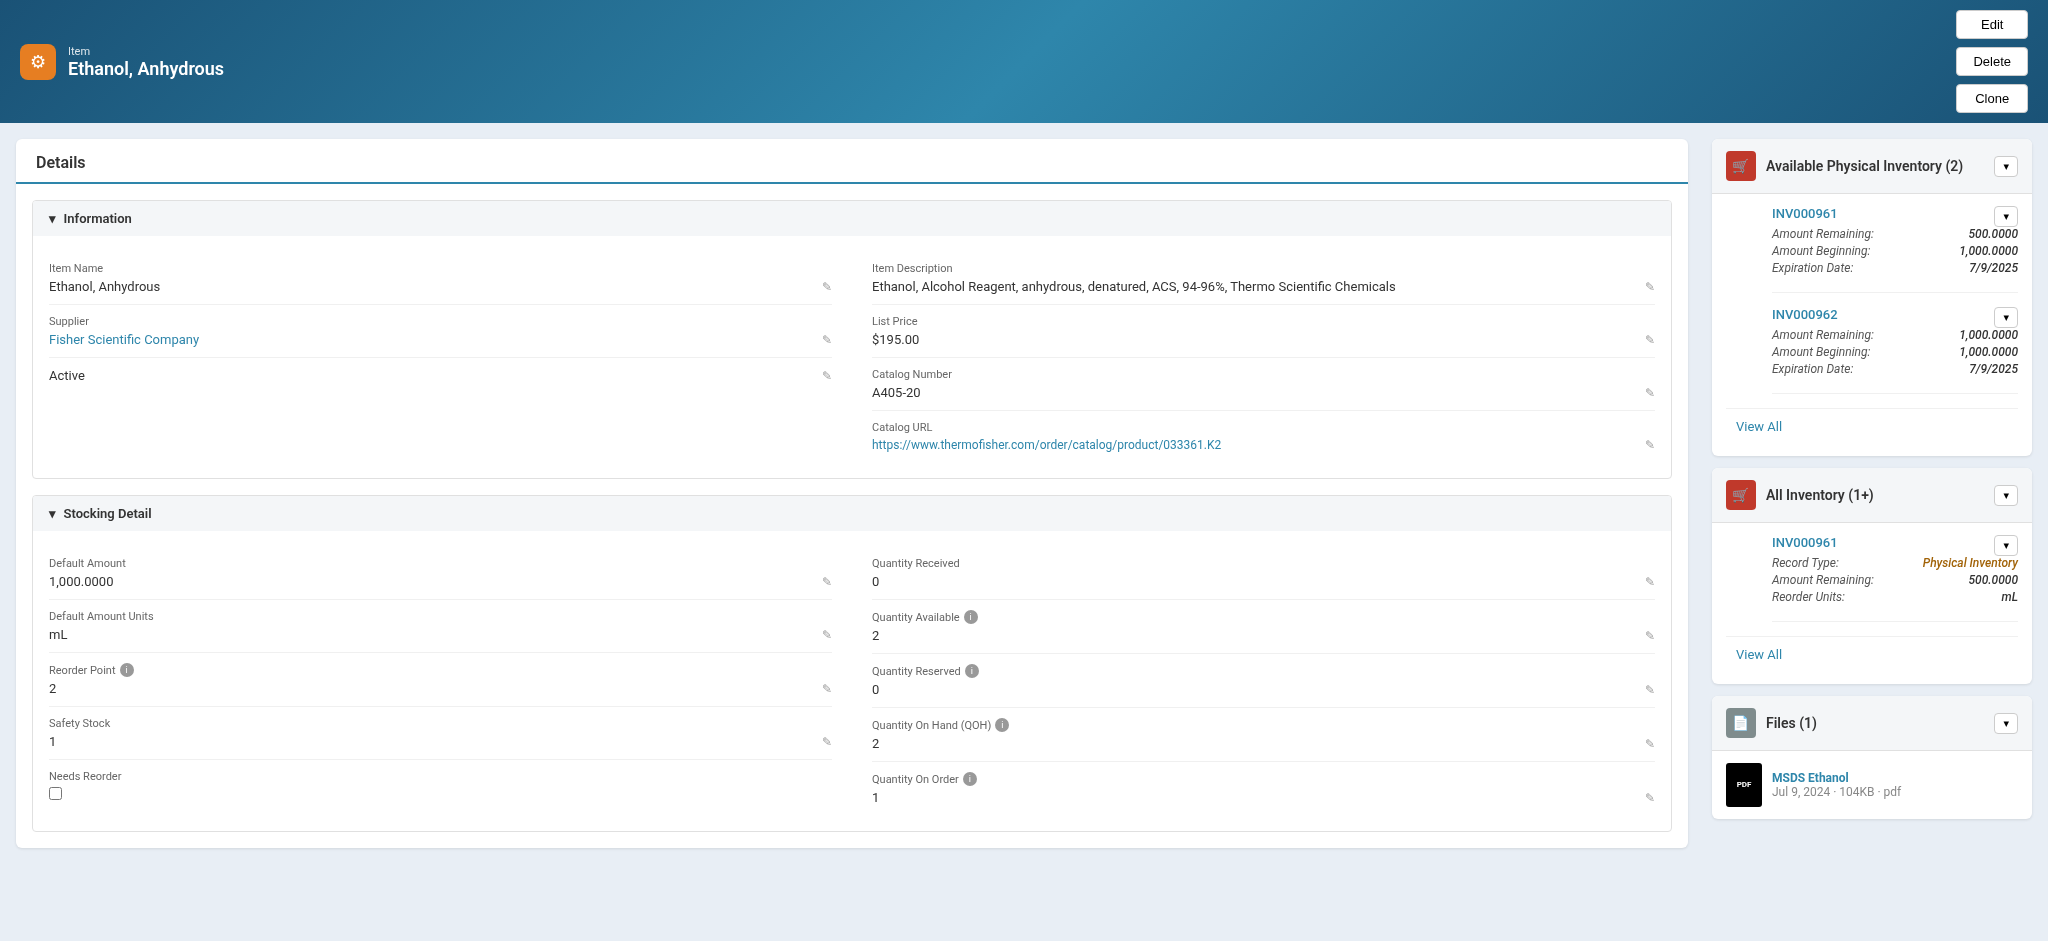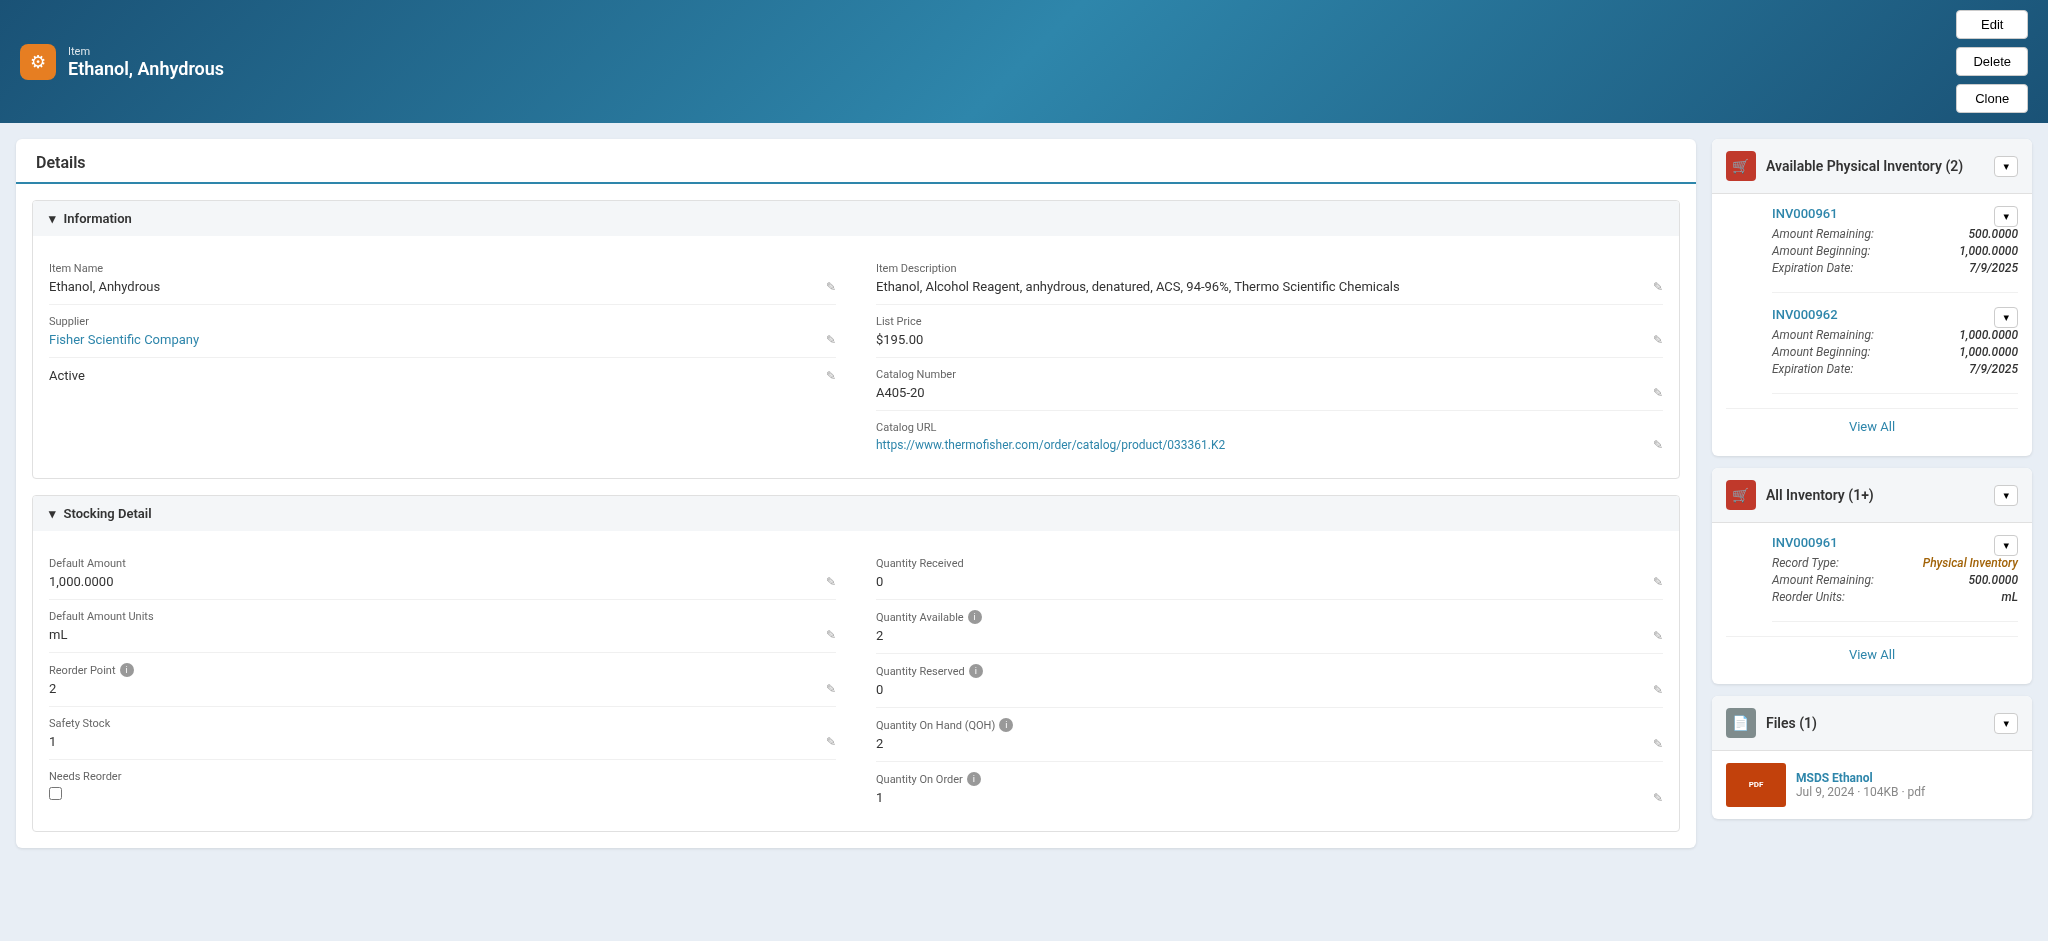--- a/index.html
+++ b/index.html
@@ -28,21 +28,21 @@
       background: white; cursor: pointer; font-size: 13px; font-weight: 500;
     }
 
     
     .main-layout {
       display: flex;
       gap: 0;
       padding: 16px;
       align-items: flex-start;
     }
-    .left-panel { flex: 1; margin-right: 16px; border-radius: 17px; }
+    .left-panel { flex: 1; margin-right: 24px; border-radius: 17px; }
     .right-panel { width: 320px; min-width: 300px; display: flex; flex-direction: column; gap: 12px; }
 
     
     .card {
       background: white;
       border-radius: 6px;
       box-shadow: 0 1px 3px rgba(0,0,0,0.1);
       overflow: hidden;
     }
     .card-header {
@@ -106,26 +106,26 @@
     .dropdown-btn { background: white; border: 1px solid #ccc; padding: 3px 8px; border-radius: 4px; cursor: pointer; font-size: 11px; }
     .rcard-body { padding: 12px 14px; }
     .inv-link { color: #2e86ab; text-decoration: none; font-weight: 500; font-size: 13px; display: block; margin-bottom: 6px; }
     .inv-detail { display: flex; justify-content: space-between; font-size: 12px; margin-bottom: 3px; font-style: italic; }
     .inv-detail-label { color: #555; }
     .inv-detail-value { color: #333; font-weight: 500; }
     .inv-detail-value.blue { color: #a16207; }
     .inv-entry { margin-bottom: 14px; padding-bottom: 14px; border-bottom: 1px solid #f0f0f0; position: relative; margin-left: 46px; }
     .inv-entry:last-child { border-bottom: none; margin-bottom: 0; padding-bottom: 0; }
     .inv-entry-dropdown { position: absolute; top: 0; right: 0; }
-    .view-all { text-align: center; padding: 10px; border-top: 1px solid #f0f0f0; }
+    .view-all { padding: 10px; border-top: 1px solid #f0f0f0; }
     .view-all a { color: #2e86ab; text-decoration: none; font-size: 13px; }
 
     .files-entry { display: flex; align-items: center; gap: 10px; }
     .pdf-icon {
-      width: 60px; height: 44px; background: #c2410c; border-radius: 3px;
+      width: 36px; height: 44px; background: #000000; border-radius: 3px;
       display: flex; align-items: center; justify-content: center; color: white; font-size: 9px; font-weight: bold;
       flex-direction: column;
     }
     .file-info { font-size: 12px; }
     .file-name { color: #2e86ab; font-weight: 700; }
     .file-meta { color: #888; }
   </style>
 </head>
 <body>
 

